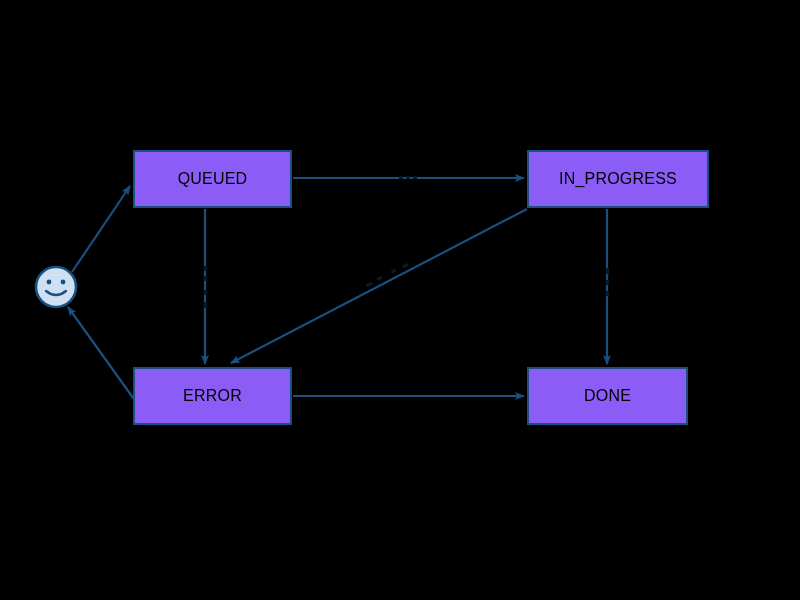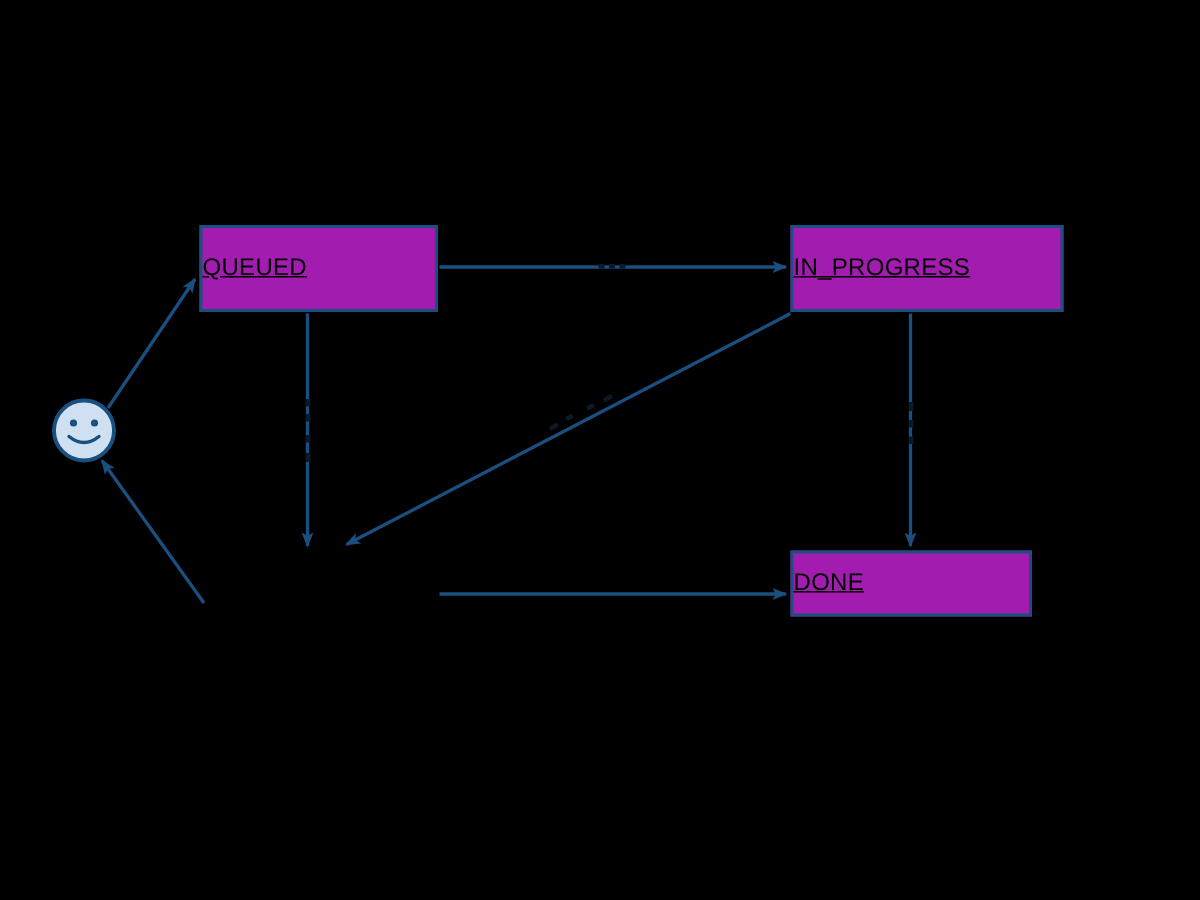--- a/index.html
+++ b/index.html
@@ -23,38 +23,38 @@
   #edge-layer {
     position: absolute;
     left: 0;
     top: 0;
     width: 800px;
     height: 600px;
   }
   .state-node {
     position: absolute;
     box-sizing: border-box;
-    background: #a21caf;
+    background: #8b5cf6;
     border: 2px solid #19507f;
     display: flex;
     align-items: center;
-    text-decoration: underline;
+    justify-content: center;
   }
   .state-node-label {
     color: #000000;
     font-family: "Liberation Sans", sans-serif;
     font-size: 16px;
     font-weight: normal;
     letter-spacing: 0.2px;
     white-space: nowrap;
   }
   #node-queued      { left: 133px; top: 150px; width: 159px; height: 58px; }
   #node-in-progress { left: 527px; top: 150px; width: 182px; height: 58px; }
   #node-error       { left: 133px; top: 367px; width: 159px; height: 58px; }
-  #node-done        { left: 527px; top: 367px; width: 161px; height: 44px; }
+  #node-done        { left: 527px; top: 367px; width: 161px; height: 58px; }
   #node-start {
     position: absolute;
     left: 33px;
     top: 264px;
     width: 46px;
     height: 46px;
   }
 </style>
 </head>
 <body>
@@ -110,18 +110,21 @@
   </div>
 
   <div class="state-node" id="node-queued">
     <span class="state-node-label">QUEUED</span>
   </div>
 
   <div class="state-node" id="node-in-progress">
     <span class="state-node-label">IN_PROGRESS</span>
   </div>
 
+  <div class="state-node" id="node-error">
+    <span class="state-node-label">ERROR</span>
+  </div>
 
   <div class="state-node" id="node-done">
     <span class="state-node-label">DONE</span>
   </div>
 
 </div>
 
 </body></html>

